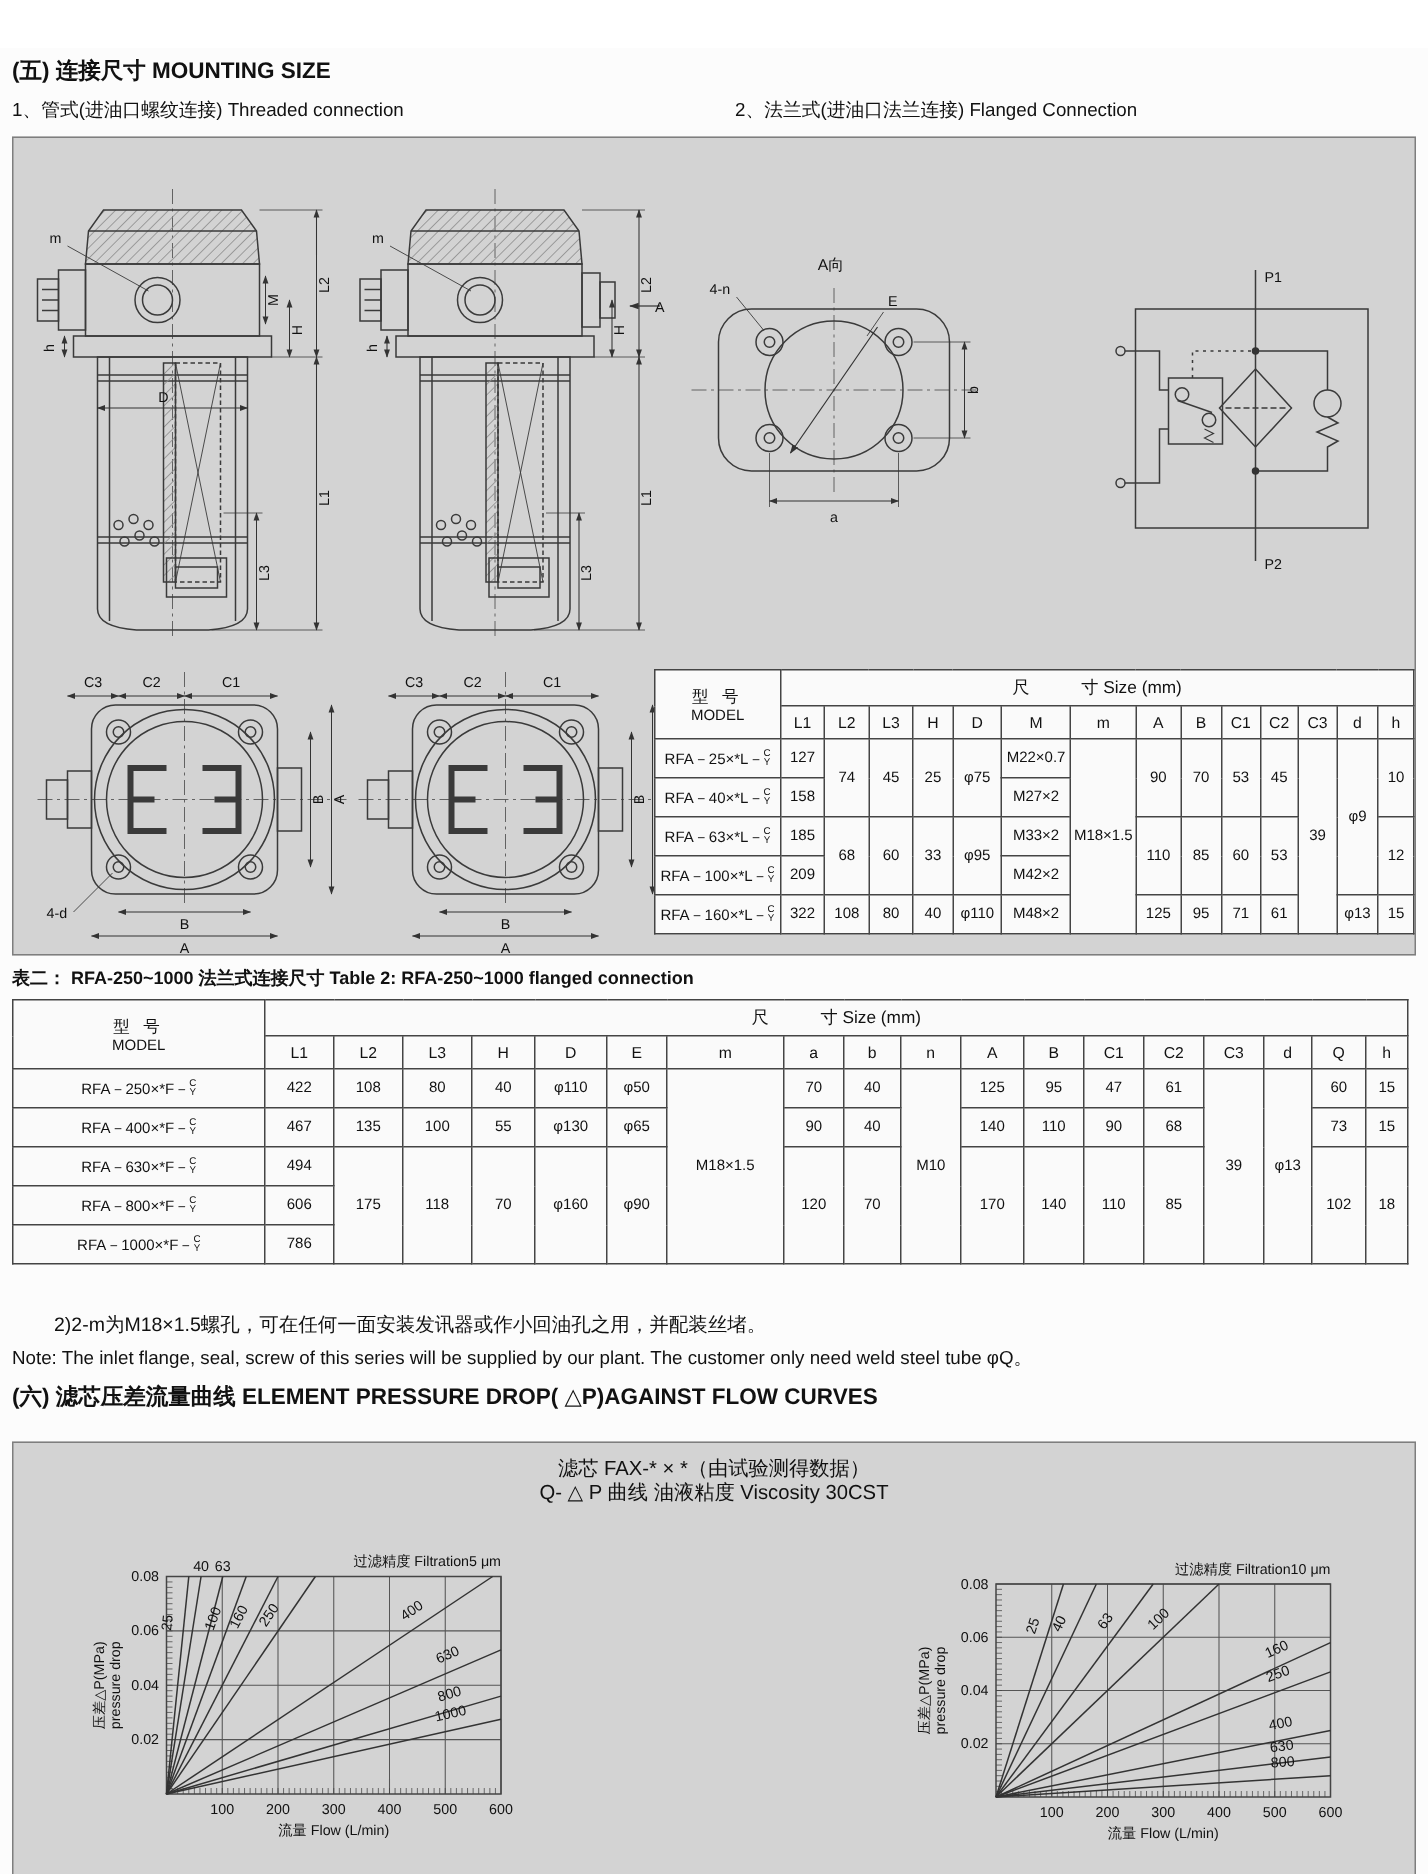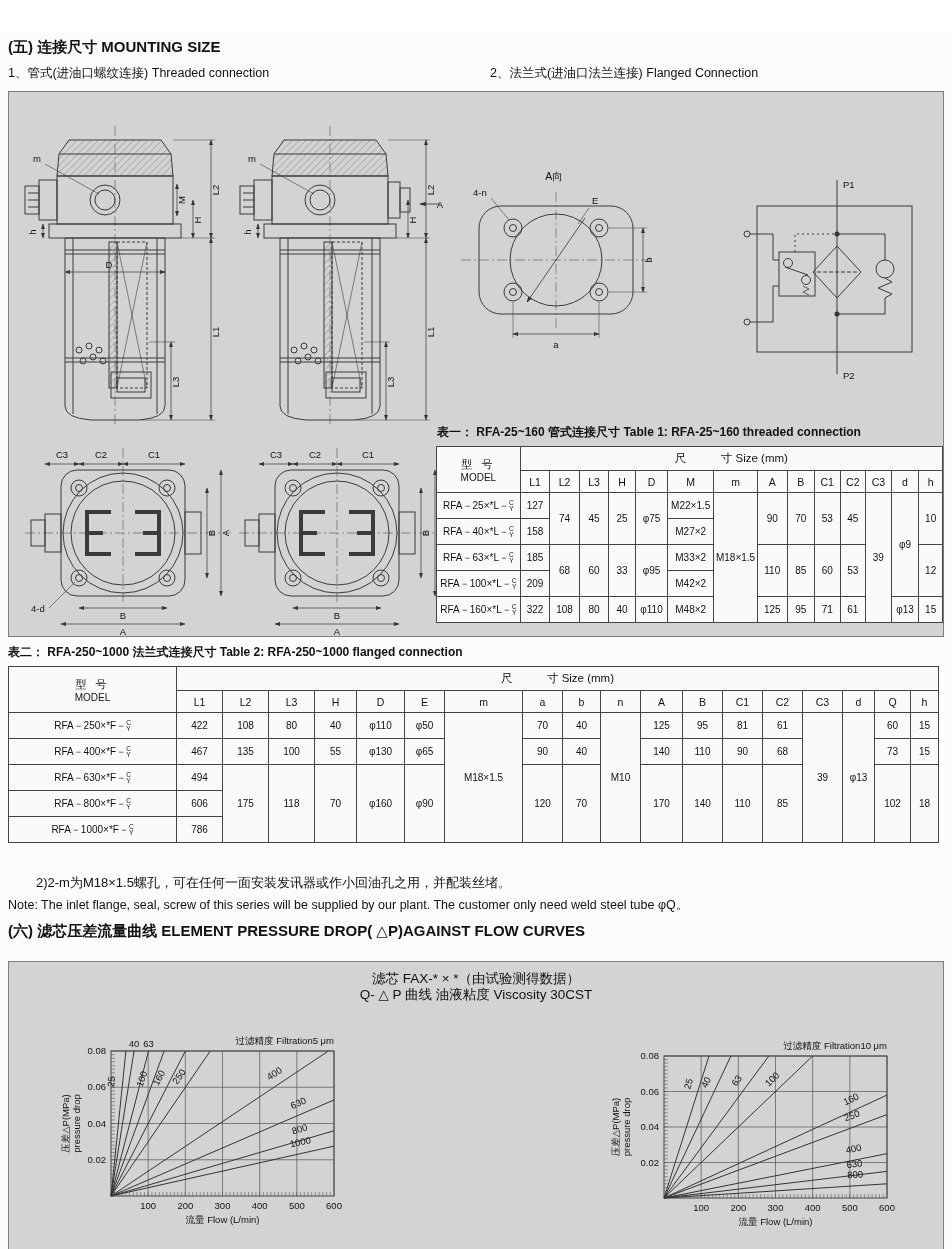--- a/index.html
+++ b/index.html
@@ -302,21 +302,20 @@
           <circle cx="20" cy="148" r="3"></circle>
         <path d="M23,60 H46 V86 H52"></path>
         <path d="M23,148 H46 V112 H52"></path>
       </g>
       <circle cx="110" cy="60" r="2.5" fill="#333"></circle>
       <circle cx="110" cy="140" r="2.5" fill="#333"></circle>
       <text x="116" y="14">P1</text>
       <text x="116" y="205">P2</text>
     </svg>
 
-    <div class="abs tbl-title" style="left:428px;top:332px">表一：  RFA-25~160 管式连接尺寸   Table 1: RFA-25~160 threaded connection</div>
     <div class="abs" style="left:427px;top:354px" id="table1-mount">
         <table class="dim-table">
           <colgroup>
             <col style="width: 84px;">
             <col style="width: 30px;">
             <col style="width: 30px;">
             <col style="width: 30px;">
             <col style="width: 27px;">
             <col style="width: 33px;">
             <col style="width: 46px;">
@@ -353,21 +352,21 @@
               <td class="col-h">d</td>
               <td class="col-h">h</td>
             </tr>
             <tr>
               <td class="model-cell">RFA－25×*L－<span class="cy"><span>C</span><span>Y</span></span></td>
               <td>127</td>
               <td rowspan="2">74</td>
               <td rowspan="2">45</td>
               <td rowspan="2">25</td>
               <td rowspan="2">φ75</td>
-              <td>M22×1.5</td>
+              <td>M22×0.7</td>
               <td rowspan="5">M18×1.5</td>
               <td rowspan="2">90</td>
               <td rowspan="2">70</td>
               <td rowspan="2">53</td>
               <td rowspan="2">45</td>
               <td rowspan="5">39</td>
               <td rowspan="4">φ9</td>
               <td rowspan="2">10</td>
             </tr>
             <tr>
@@ -473,21 +472,21 @@
             <td>80</td>
             <td>40</td>
             <td>φ110</td>
             <td>φ50</td>
             <td rowspan="5">M18×1.5</td>
             <td>70</td>
             <td>40</td>
             <td rowspan="5">M10</td>
             <td>125</td>
             <td>95</td>
-            <td>81</td>
+            <td>47</td>
             <td>61</td>
             <td rowspan="5">39</td>
             <td rowspan="5">φ13</td>
             <td>60</td>
             <td>15</td>
           </tr>
           <tr>
             <td class="model-cell">RFA－400×*F－<span class="cy"><span>C</span><span>Y</span></span></td>
             <td>467</td>
             <td>135</td>

